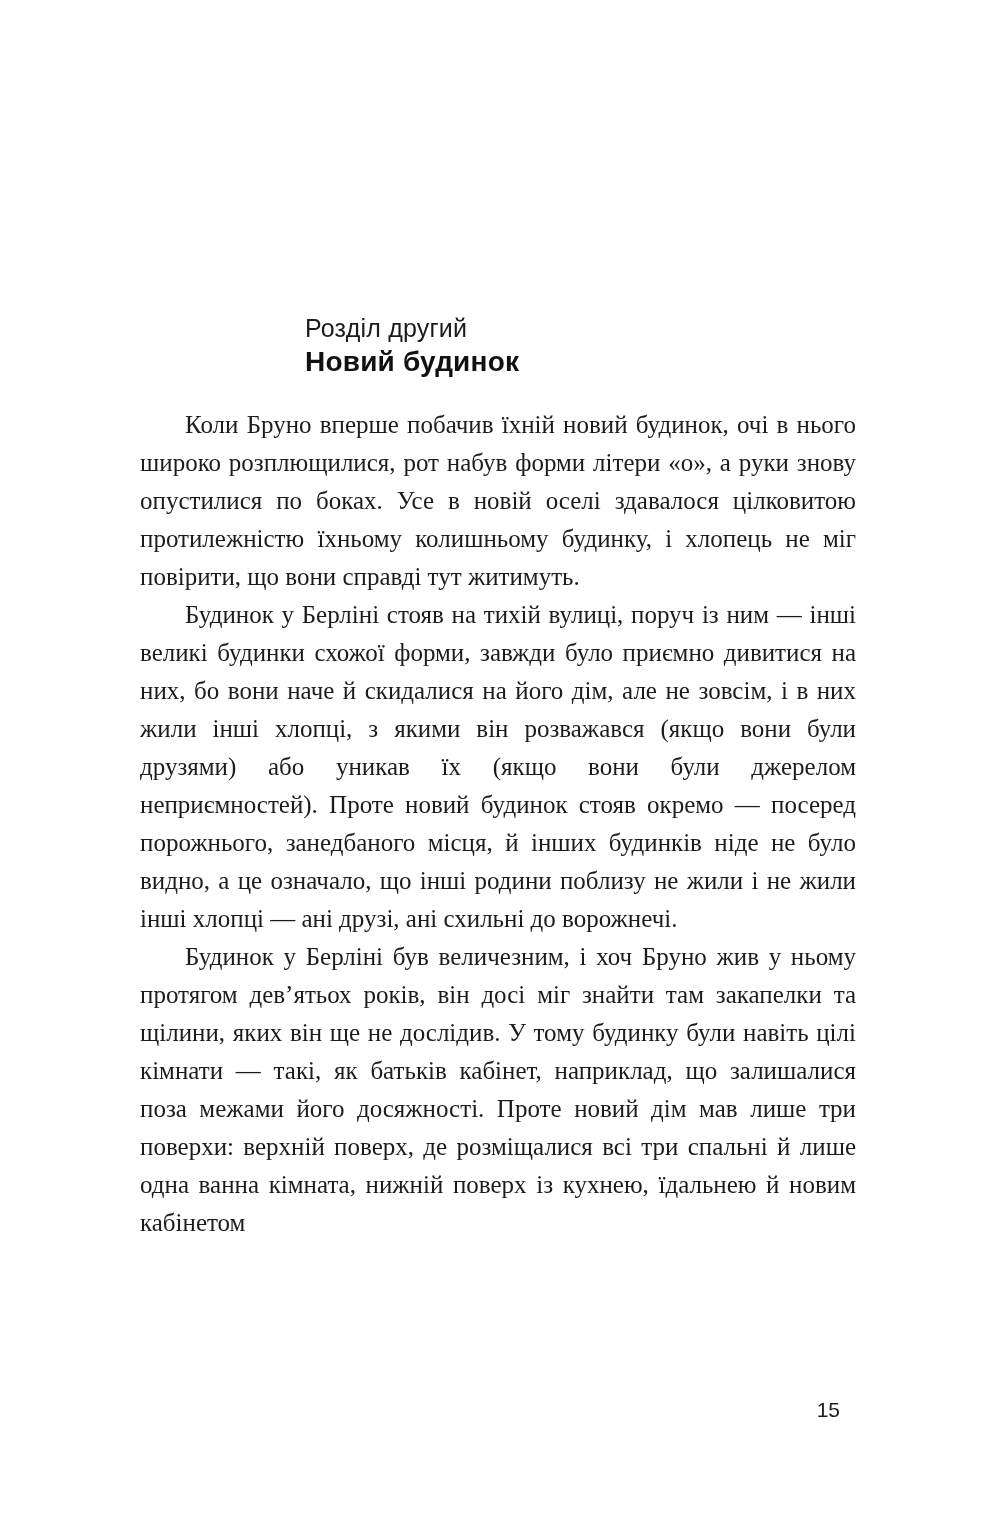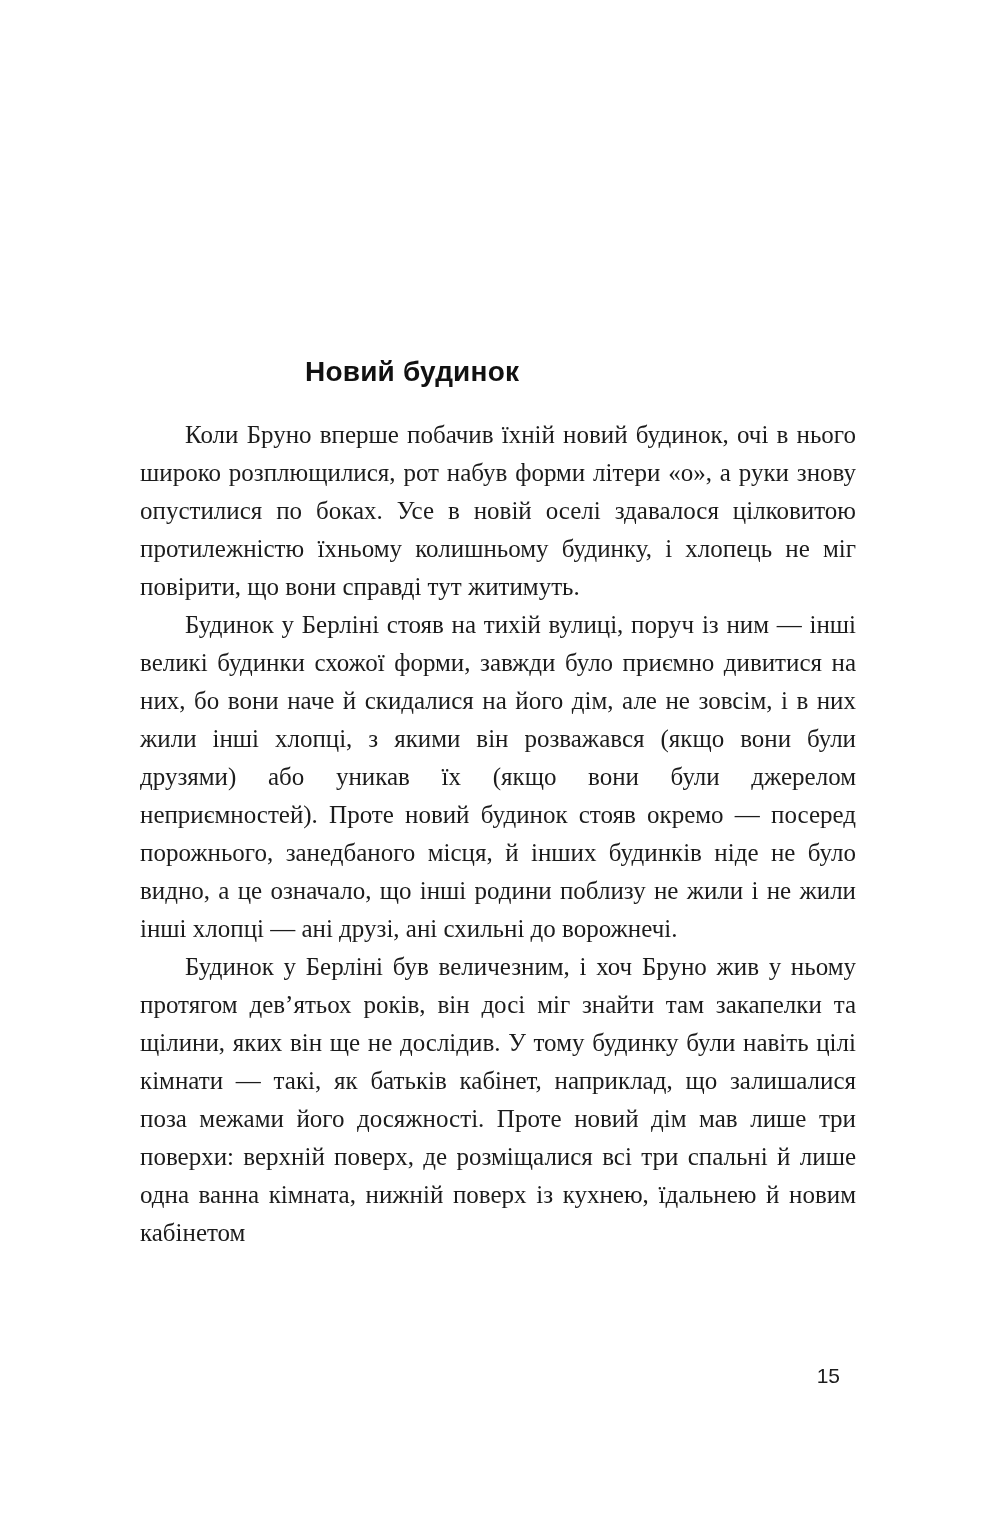--- a/index.html
+++ b/index.html
@@ -37,21 +37,20 @@
       color: #1c1c1c;
       letter-spacing: 0.2px;
     }
 
     .chapter-title {
       font-size: 28px;
       font-weight: 700;
       line-height: 36px;
       color: #111111;
       letter-spacing: 0.2px;
-      margin-top: 42px;
     }
 
     .body-text {
       margin-top: 26px;
       font-family: "Liberation Serif", "DejaVu Serif", serif;
       font-size: 25px;
       line-height: 38px;
       text-align: justify;
       color: #1c1c1c;
       hyphens: auto;
@@ -59,34 +58,35 @@
     }
 
     .body-text p {
       text-indent: 45px;
       margin: 0;
     }
 
     .page-number {
       position: absolute;
       right: 160px;
-      top: 1364px;
+      top: 1398px;
       font-family: "Liberation Sans", "DejaVu Sans", sans-serif;
       font-size: 21px;
       color: #1c1c1c;
     }
   </style>
 </head>
 <body>
 
 <div class="page">
 
   <div class="content">
 
     <div class="chapter-heading">
+      <div class="chapter-label">Розділ другий</div>
       <div class="chapter-title">Новий будинок</div>
     </div>
 
     <div class="body-text">
       <p>Коли Бруно вперше побачив їхній новий будинок, очі в нього широко розплющилися, рот набув форми літери «о», а руки знову опустилися по боках. Усе в новій оселі здавалося цілковитою протилежністю їхньому колишньому будинку, і хлопець не міг повірити, що вони справді тут житимуть.</p>
       <p>Будинок у Берліні стояв на тихій вулиці, поруч із ним — інші великі будинки схожої форми, завжди було приємно дивитися на них, бо вони наче й скидалися на його дім, але не зовсім, і в них жили інші хлопці, з якими він розважався (якщо вони були друзями) або уникав їх (якщо вони були джерелом неприємностей). Проте новий будинок стояв окремо — посеред порожнього, занедбаного місця, й інших будинків ніде не було видно, а це означало, що інші родини поблизу не жили і не жили інші хлопці — ані друзі, ані схильні до ворожнечі.</p>
       <p>Будинок у Берліні був величезним, і хоч Бруно жив у ньому протягом дев’ятьох років, він досі міг знайти там закапелки та щілини, яких він ще не дослідив. У тому будинку були навіть цілі кімнати — такі, як батьків кабінет, наприклад, що залишалися поза межами його досяжності. Проте новий дім мав лише три поверхи: верхній поверх, де розміщалися всі три спальні й лише одна ванна кімната, нижній поверх із кухнею, їдальнею й новим кабінетом</p>
     </div>
 
   </div>

